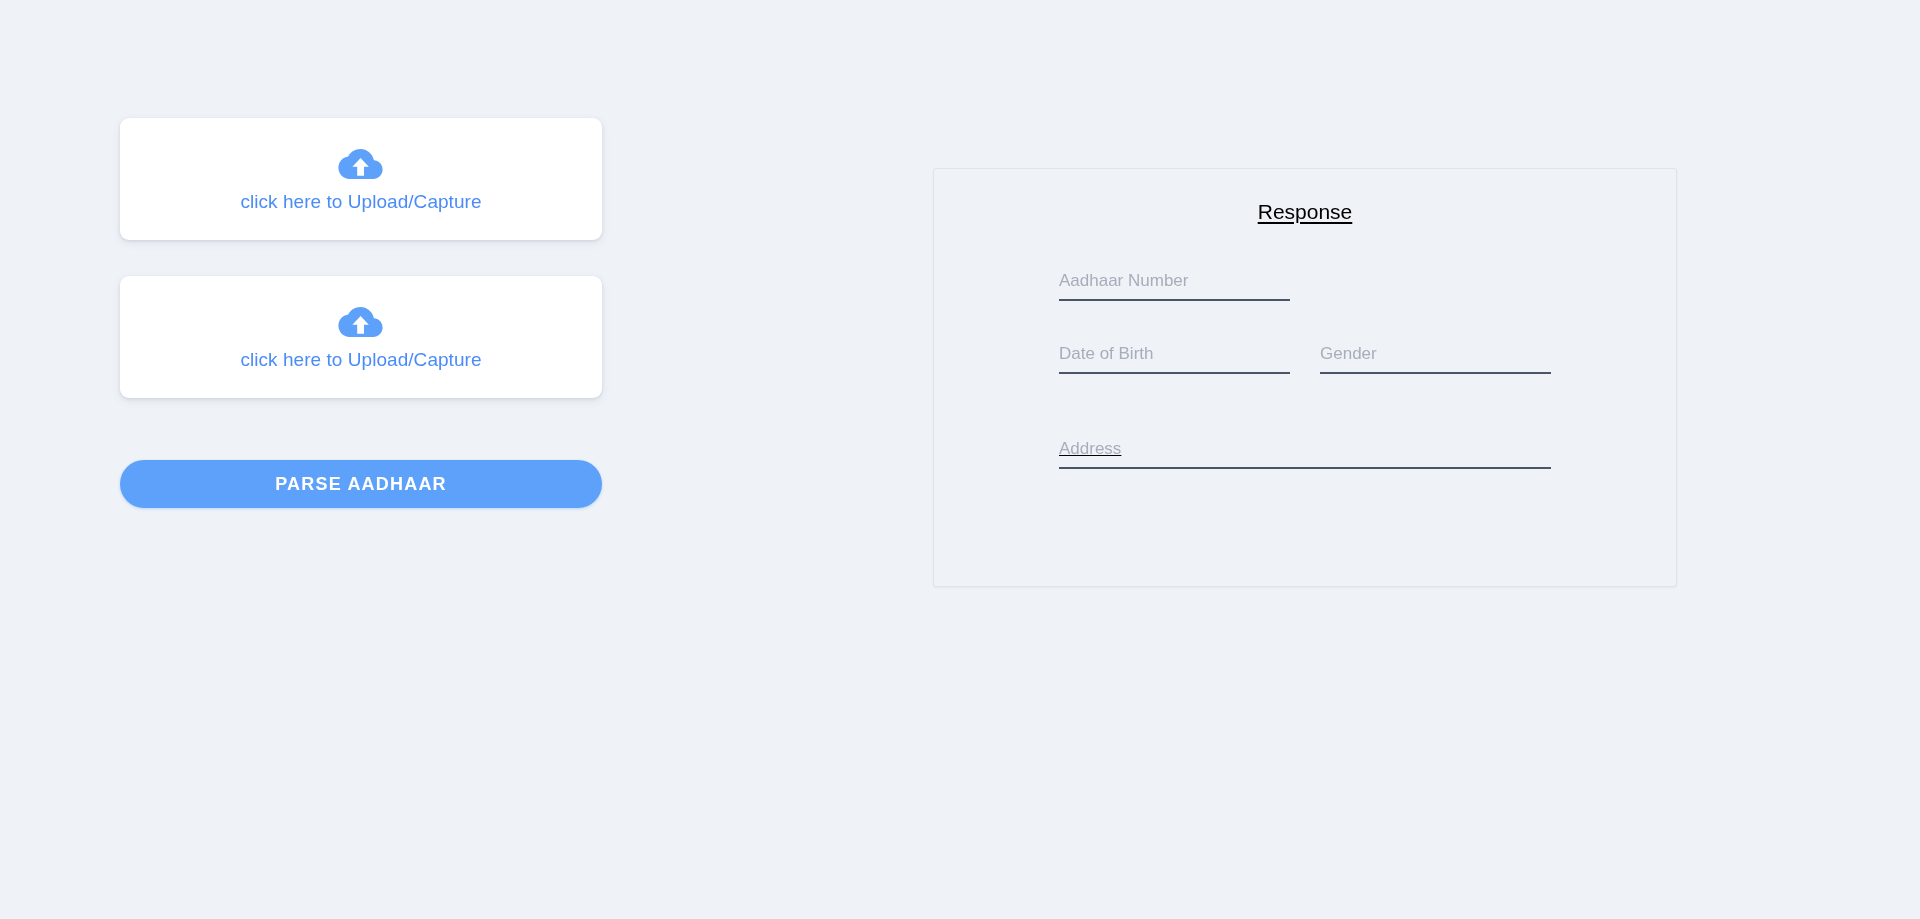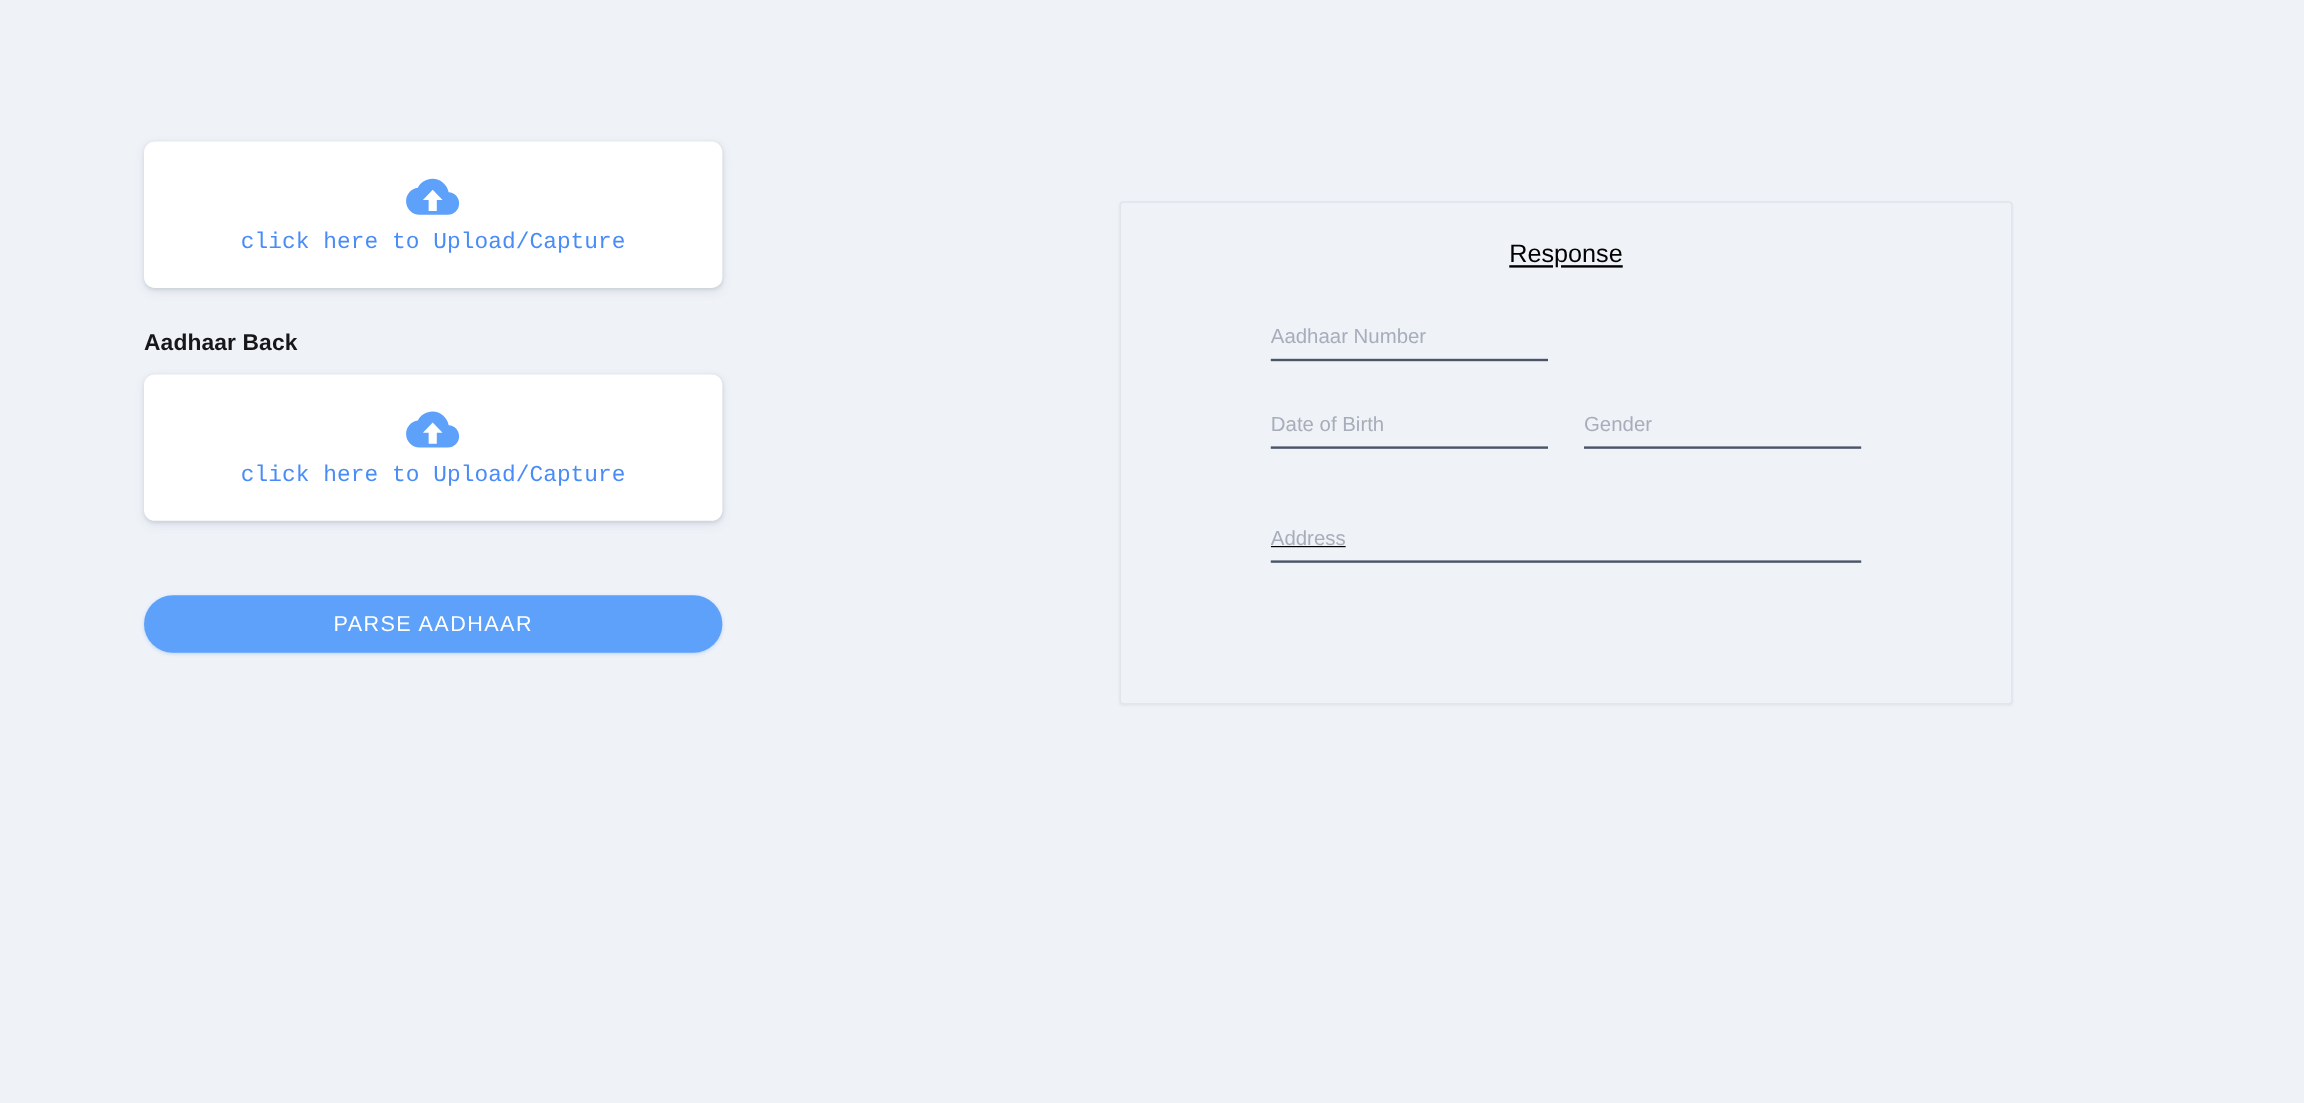--- a/index.html
+++ b/index.html
@@ -56,37 +56,36 @@
     width: 46px;
     height: 38px;
     margin-bottom: 7px;
   }
 
   .upload-text {
     font-size: 19px;
     color: #4a8cf7;
     line-height: 22px;
     letter-spacing: 0.05px;
-    font-family: Liberation Mono, monospace;
   }
 
   .spacer-between-cards { height: 36px; }
 
   .parse-button {
     display: block;
     width: 482px;
     height: 48px;
     margin-top: 62px;
     background: #5da1fa;
     border: none;
     border-radius: 24px;
     color: #ffffff;
     font-family: "Liberation Sans", sans-serif;
     font-size: 18px;
-    font-weight: normal;
+    font-weight: bold;
     letter-spacing: 1.2px;
     cursor: pointer;
     box-shadow: 0 1px 3px rgba(93, 161, 250, 0.35);
   }
 
   
   .response-panel {
     position: absolute;
     left: 933px;
     top: 168px;
@@ -163,21 +162,20 @@
         <svg viewBox="0 0 46 38" width="46" height="38" xmlns="http://www.w3.org/2000/svg">
           <path fill="#5da1fa" d="M35.9 14.3C34.7 7.9 29.1 3 22.4 3c-5.3 0-9.9 3-12.2 7.4C4.6 11.1 0.4 15.9 0.4 21.7c0 6.2 5 11.2 11.2 11.2h23.6c5.2 0 9.4-4.2 9.4-9.4 0-5-3.8-9-8.7-9.2z"></path>
           <path fill="#ffffff" d="M22.6 12.1l8.2 8.6h-4.8v9.1h-6.8v-9.1h-4.8z"></path>
         </svg>
       </span>
       <span class="upload-text">click here to Upload/Capture</span>
     </div>
 
     <div class="spacer-between-cards"></div>
 
-    <div class="field-label">Aadhaar Back</div>
 
     <div class="upload-card">
       <span class="upload-icon">
         <svg viewBox="0 0 46 38" width="46" height="38" xmlns="http://www.w3.org/2000/svg">
           <path fill="#5da1fa" d="M35.9 14.3C34.7 7.9 29.1 3 22.4 3c-5.3 0-9.9 3-12.2 7.4C4.6 11.1 0.4 15.9 0.4 21.7c0 6.2 5 11.2 11.2 11.2h23.6c5.2 0 9.4-4.2 9.4-9.4 0-5-3.8-9-8.7-9.2z"></path>
           <path fill="#ffffff" d="M22.6 12.1l8.2 8.6h-4.8v9.1h-6.8v-9.1h-4.8z"></path>
         </svg>
       </span>
       <span class="upload-text">click here to Upload/Capture</span>
     </div>

